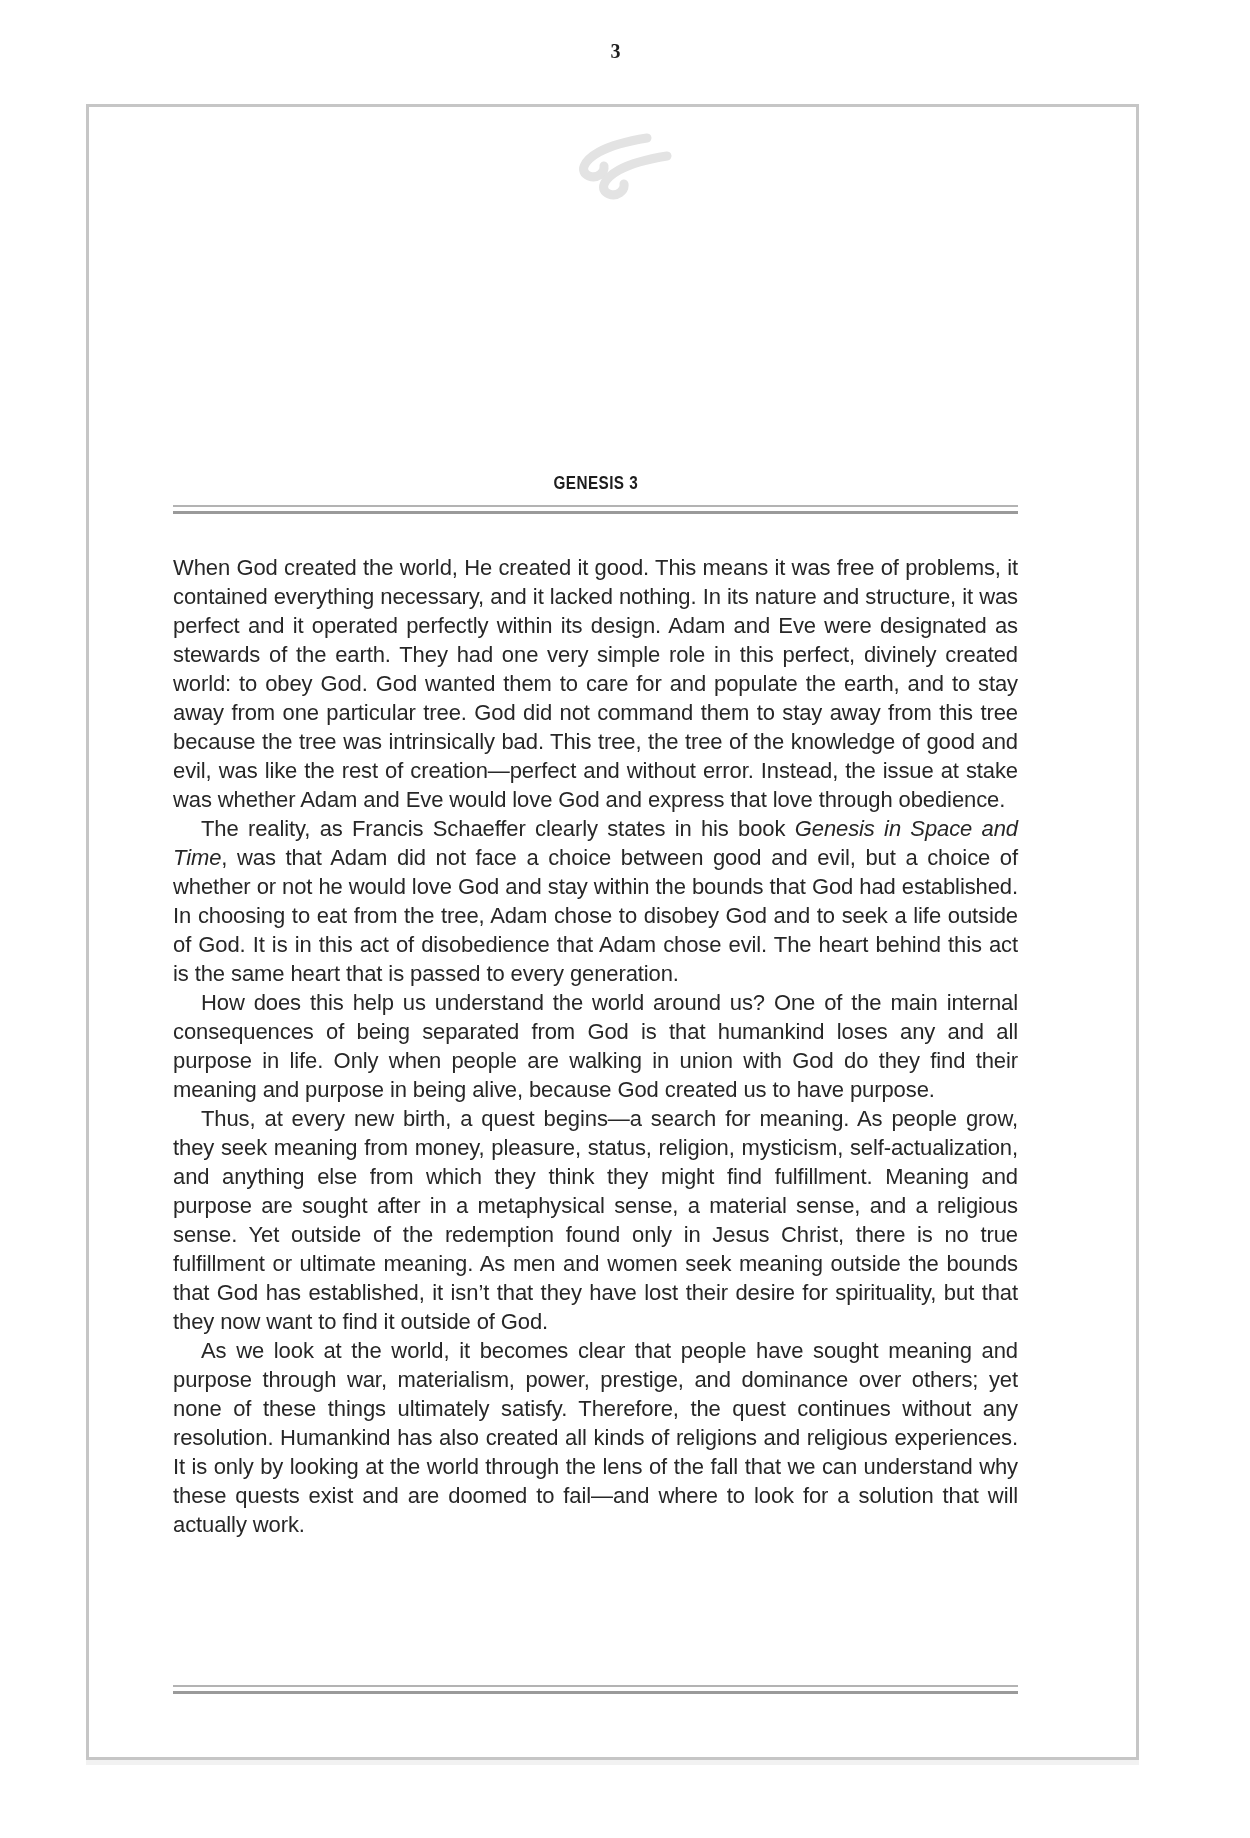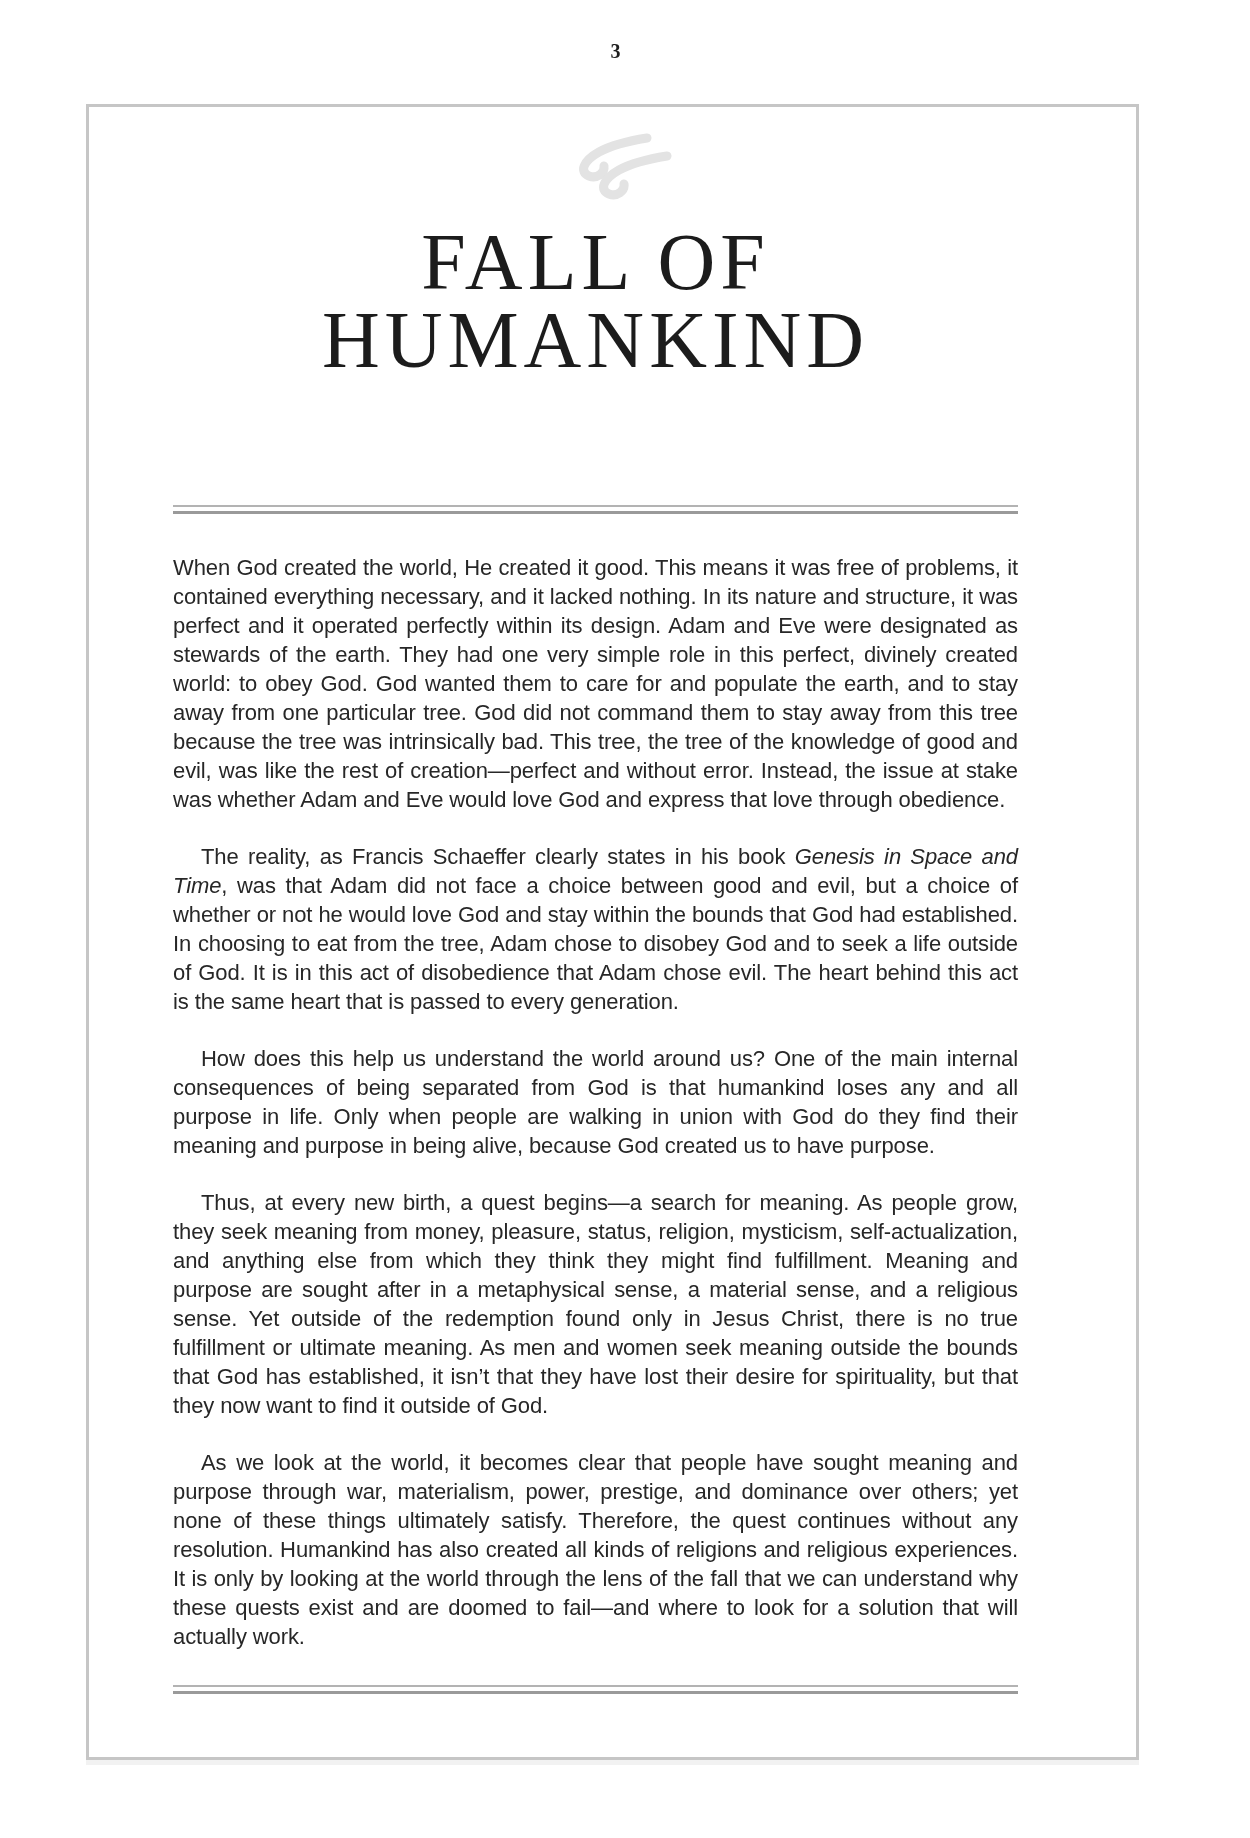--- a/index.html
+++ b/index.html
@@ -89,21 +89,20 @@
     line-height: 29px;
     letter-spacing: -0.1px;
     color: #272727;
     text-align: justify;
   }
   .article-body p {
     margin: 0;
   }
   .article-body p.indent {
     text-indent: 28px;
-    margin-top: 28px;
   }
   .article-body em {
     font-style: italic;
   }
 </style>
 </head>
 <body>
 
 <div class="stage">
 
@@ -111,25 +110,24 @@
 
   <div class="paper">
 
     <div class="ornament">
       <svg width="118" height="78" viewBox="0 0 118 78" fill="none">
         <path d="M93 9 C74 12 56 17 45 23 C29 32 25 43 35 47 C43 50 51 44 50 37" stroke="#e3e3e3" stroke-width="9" stroke-linecap="round" fill="none"></path>
         <path d="M113 27 C94 30 76 35 65 41 C49 50 45 61 55 65 C63 68 71 62 70 55" stroke="#e3e3e3" stroke-width="9" stroke-linecap="round" fill="none"></path>
       </svg>
     </div>
 
-    <div class="chapter-title">
-      <div>FALL OF</div>
-      <div>HUMANKIND</div>
+
+    <div class="scripture-ref">
+      <span>GENESIS 3</span>
     </div>
-
 
     <div class="double-rule rule-top"></div>
 
     <div class="article-body">
         <p class=""><span>When God created the world, He created it good. This means it was free of problems, it contained everything necessary, and it lacked nothing. In its nature and structure, it was perfect and it operated perfectly within its design. Adam and Eve were designated as stewards of the earth. They had one very simple role in this perfect, divinely created world: to obey God. God wanted them to care for and populate the earth, and to stay away from one particular tree. God did not command them to stay away from this tree because the tree was intrinsically bad. This tree, the tree of the knowledge of good and evil, was like the rest of creation—perfect and without error. Instead, the issue at stake was whether Adam and Eve would love God and express that love through obedience.</span></p>
         <p class="indent"><span>The reality, as Francis Schaeffer clearly states in his book </span><em>Genesis in Space and Time</em><span>, was that Adam did not face a choice between good and evil, but a choice of whether or not he would love God and stay within the bounds that God had established. In choosing to eat from the tree, Adam chose to disobey God and to seek a life outside of God. It is in this act of disobedience that Adam chose evil. The heart behind this act is the same heart that is passed to every generation.</span></p>
         <p class="indent"><span>How does this help us understand the world around us? One of the main internal consequences of being separated from God is that humankind loses any and all purpose in life. Only when people are walking in union with God do they find their meaning and purpose in being alive, because God created us to have purpose.</span></p>
         <p class="indent"><span>Thus, at every new birth, a quest begins—a search for meaning. As people grow, they seek meaning from money, pleasure, status, religion, mysticism, self-actualization, and anything else from which they think they might find fulfillment. Meaning and purpose are sought after in a metaphysical sense, a material sense, and a religious sense. Yet outside of the redemption found only in Jesus Christ, there is no true fulfillment or ultimate meaning. As men and women seek meaning outside the bounds that God has established, it isn’t that they have lost their desire for spirituality, but that they now want to find it outside of God.</span></p>
         <p class="indent"><span>As we look at the world, it becomes clear that people have sought meaning and purpose through war, materialism, power, prestige, and dominance over others; yet none of these things ultimately satisfy. Therefore, the quest continues without any resolution. Humankind has also created all kinds of religions and religious experiences. It is only by looking at the world through the lens of the fall that we can understand why these quests exist and are doomed to fail—and where to look for a solution that will actually work.</span></p>
       </div>

